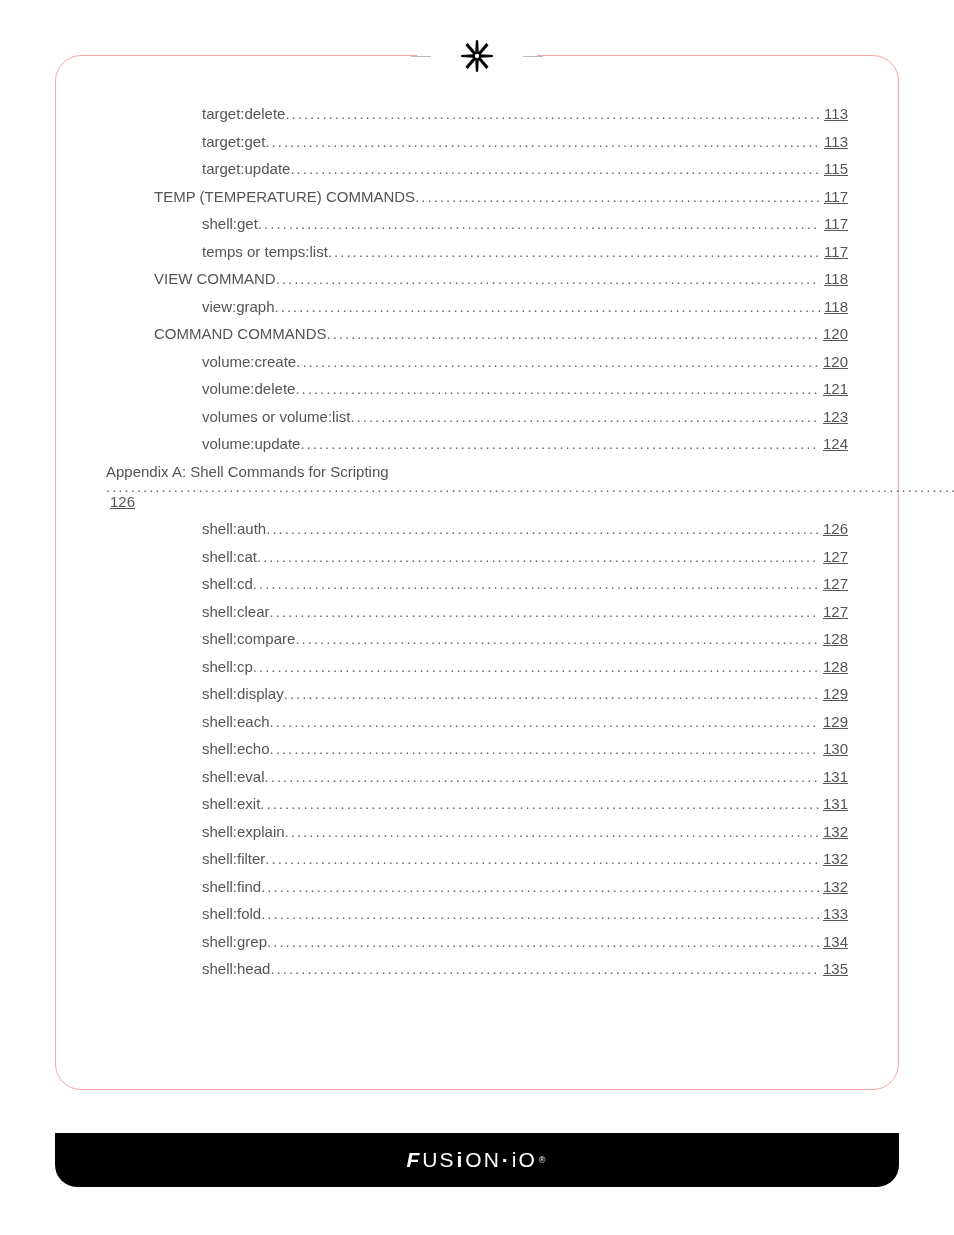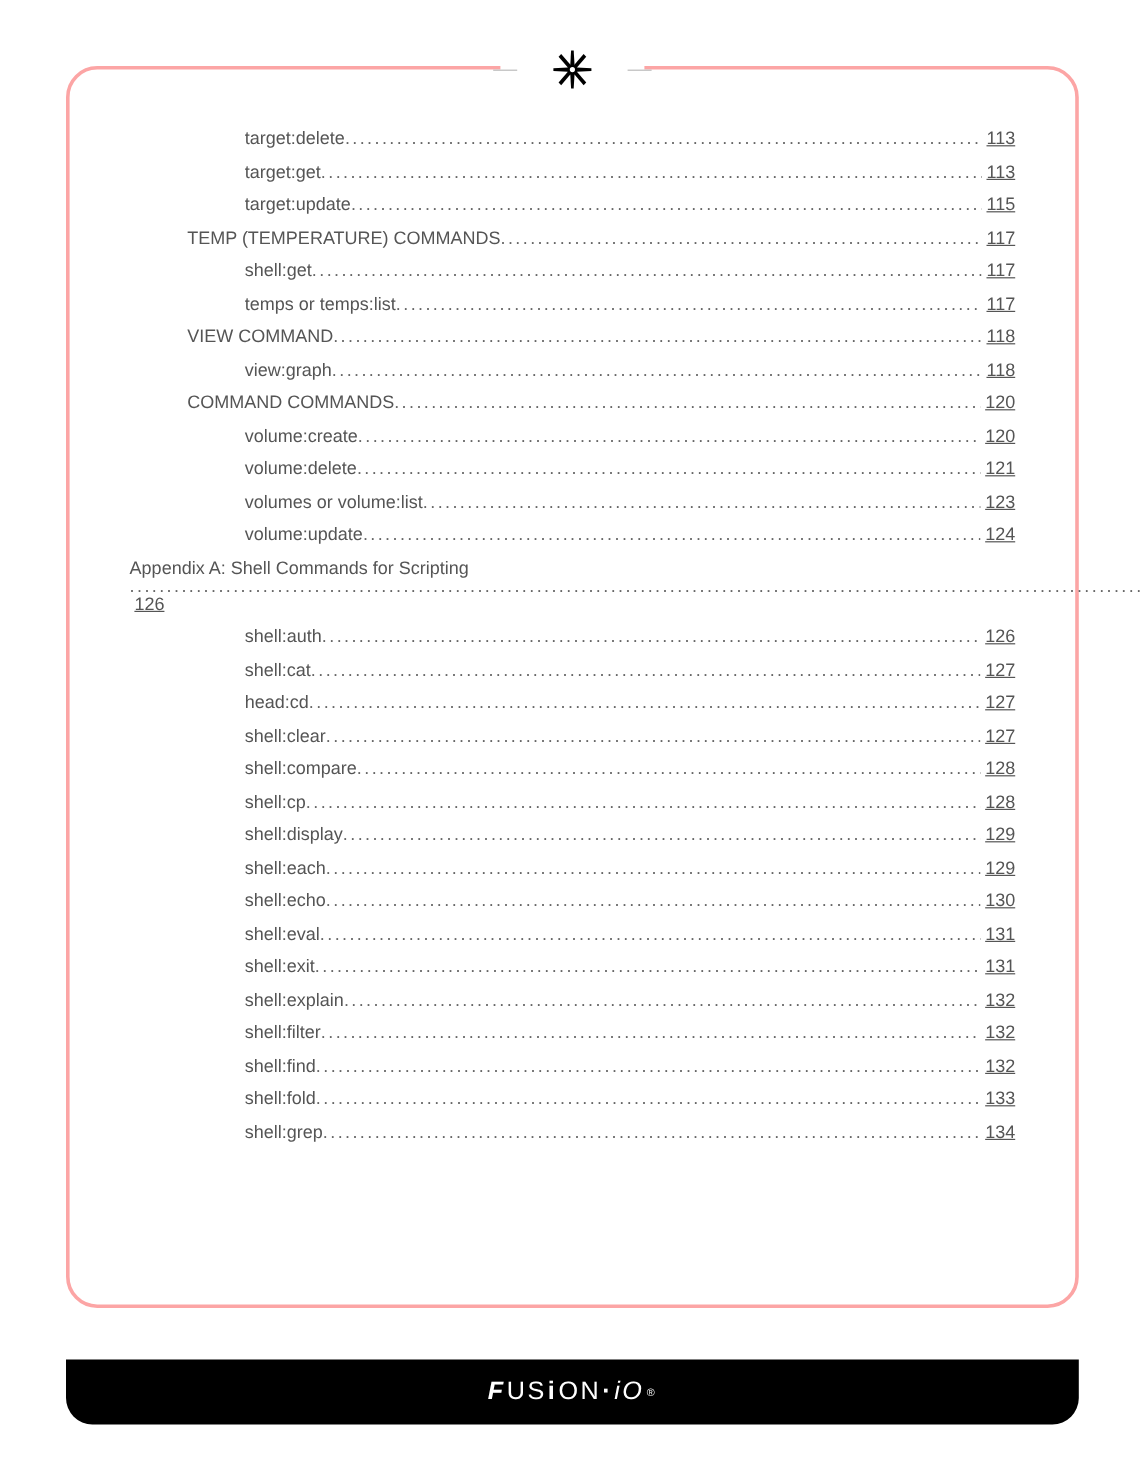--- a/index.html
+++ b/index.html
@@ -1,36 +1,36 @@
 <!DOCTYPE html>
 <html><head>
 <meta charset="utf-8">
 <style>
   html,body{margin:0;padding:0;background:#fff;font-family:"Segoe UI","Helvetica Neue",Arial,sans-serif;color:#555;font-size:15px;}
   .page{width:954px;height:1235px;position:relative;box-sizing:border-box;padding:55px 55px 0 55px;}
-  .frame{position:relative;width:100%;height:1035px;border:3px solid #fca5a5;border-radius:26px;box-sizing:border-box;padding:50px 50px 20px 50px;}
+  .frame{position:relative;width:100%;height:1035px;border:1px solid #fca5a5;border-radius:26px;box-sizing:border-box;padding:50px 50px 20px 50px;}
   .notch{position:absolute;top:-22px;left:50%;transform:translateX(-50%);width:120px;height:44px;background:#fff;display:flex;align-items:center;justify-content:center;}
   .notch::before,.notch::after{content:"";position:absolute;top:50%;width:20px;height:1px;background:#bbb;}
   .notch::before{left:-6px;}
   .notch::after{right:-6px;}
   .logo-icon{width:36px;height:36px;}
   .toc{line-height:1.0;}
   .toc-row{display:flex;align-items:baseline;white-space:nowrap;margin:0 0 12.5px 0;}
   .toc-row.level-0{padding-left:0;flex-direction:column;}
   .toc-row.level-1{padding-left:48px;}
   .toc-row.level-2{padding-left:96px;}
   .toc-label{flex:0 0 auto;}
   .toc-leader{flex:1 1 auto;overflow:hidden;letter-spacing:2px;color:#666;}
   .toc-leader::after{content:"..................................................................................................................................................................................................................";}
   .toc-page{flex:0 0 auto;padding-left:4px;text-decoration:underline;}
   .footer{position:absolute;left:55px;right:55px;bottom:48px;height:54px;background:#000;border-radius:0 0 22px 22px;display:flex;align-items:center;justify-content:center;}
   .footer-brand{color:#fff;font-size:21px;letter-spacing:2px;font-weight:400;display:flex;align-items:center;}
   .footer-brand .f{font-style:italic;font-weight:600;margin-right:1px;}
   .footer-brand .dot{font-weight:700;margin:0 1px;}
-  .footer-brand .io{font-style:italic;}
+  .footer-brand .io{}
   .footer-brand sup{font-size:9px;vertical-align:super;margin-left:2px;}
 </style>
 </head>
 <body>
 
 <div class="page">
   <div class="frame">
     <div class="notch">
       <svg class="logo-icon" viewBox="0 0 100 100">
         <g fill="#000">
@@ -122,21 +122,21 @@
           <span class="toc-label">shell:auth</span>
           <span class="toc-leader"></span>
           <span class="toc-page">126</span>
         </div>
         <div class="toc-row level-2">
           <span class="toc-label">shell:cat</span>
           <span class="toc-leader"></span>
           <span class="toc-page">127</span>
         </div>
         <div class="toc-row level-2">
-          <span class="toc-label">head:cd</span>
+          <span class="toc-label">shell:cd</span>
           <span class="toc-leader"></span>
           <span class="toc-page">127</span>
         </div>
         <div class="toc-row level-2">
           <span class="toc-label">shell:clear</span>
           <span class="toc-leader"></span>
           <span class="toc-page">127</span>
         </div>
         <div class="toc-row level-2">
           <span class="toc-label">shell:compare</span>
@@ -190,20 +190,25 @@
         </div>
         <div class="toc-row level-2">
           <span class="toc-label">shell:fold</span>
           <span class="toc-leader"></span>
           <span class="toc-page">133</span>
         </div>
         <div class="toc-row level-2">
           <span class="toc-label">shell:grep</span>
           <span class="toc-leader"></span>
           <span class="toc-page">134</span>
+        </div>
+        <div class="toc-row level-2">
+          <span class="toc-label">shell:head</span>
+          <span class="toc-leader"></span>
+          <span class="toc-page">135</span>
         </div>
       </div>
   </div>
 
   <div class="footer">
     <div class="footer-brand">
       <span class="f">F</span>
         <span>US</span>
         <span class="dot">i</span>
         <span>ON</span>

